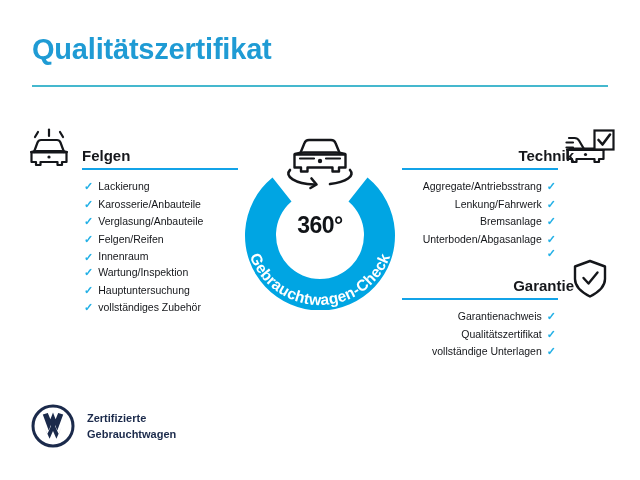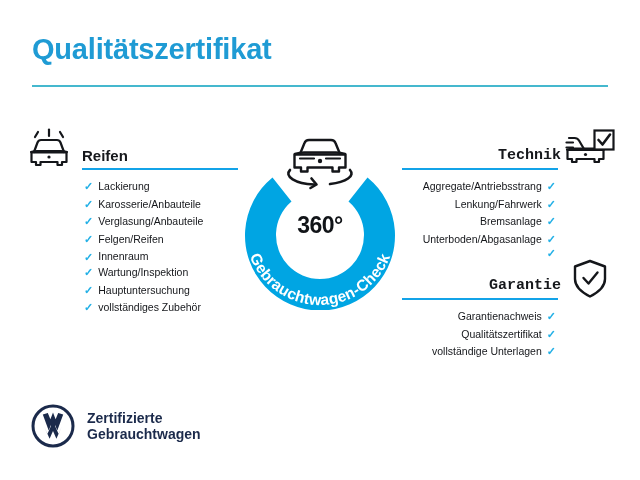--- a/index.html
+++ b/index.html
@@ -54,21 +54,21 @@
   }
   .sec-title {
     position: absolute;
     bottom: 8px;
     font-size: 15px;
     font-weight: bold;
     color: #16181C;
     white-space: nowrap;
   }
   .left .sec-title  { left: 60px; }
-  .right .sec-title { right: 57px; font-family: Liberation Mono, monospace; }
+  .right .sec-title { right: 44px; }
 
   .sec-rule {
     position: absolute;
     bottom: 2px;
     height: 2px;
     background: #13A3E8;
   }
   .left .sec-rule  { left: 60px;  right: -1px; }
   .right .sec-rule { right: 60px; left: -1px; }
 
@@ -137,21 +137,21 @@
     position: absolute;
     left: 31px;
     top: 404px;
     display: flex;
     align-items: center;
   }
   .vw-mark { width: 44px; height: 44px; flex: 0 0 auto; }
   .vw-mark svg { display: block; width: 100%; height: 100%; }
   .vw-text {
     margin-left: 12px;
-    font-size: 14px;
+    font-size: 11px;
     font-weight: bold;
     line-height: 16px;
     color: #1B2A4B;
   }
   .vw-text div { white-space: nowrap; }
 </style>
 </head>
 <body>
 
 <div id="canvas">
@@ -167,21 +167,21 @@
             <line x1="14" y1="4" x2="11" y2="9"></line>
             <line x1="25" y1="1.5" x2="25" y2="8"></line>
             <line x1="36" y1="4" x2="39" y2="9"></line>
             <path d="M10 24 L13.5 14.5 Q14.5 12 17 12 L33 12 Q35.5 12 36.5 14.5 L40 24"></path>
             <path d="M7 24 Q10 23 13 23 L37 23 Q40 23 43 24"></path>
           </g>
           <path d="M7.5 24.5 L42.5 24.5 L42.5 34 L38 34 L38 37 L33.5 37 L33.5 34 L16.5 34 L16.5 37 L12 37 L12 34 L7.5 34 Z" fill="none" stroke="#14161A" stroke-width="2.2" stroke-linejoin="round"></path>
           <circle cx="25" cy="29" r="1.6" fill="#14161A"></circle>
         </svg>
       </div>
-      <div class="sec-title">Reifen</div>
+      <div class="sec-title">Felgen</div>
       <div class="sec-rule"></div>
     </div>
     <ul class="sec-list">
       <li>
           <span class="chk">✓</span>
           <span class="li-text">Lackierung</span>
         </li>
       <li>
           <span class="chk">✓</span>
           <span class="li-text">Karosserie/Anbauteile</span>

